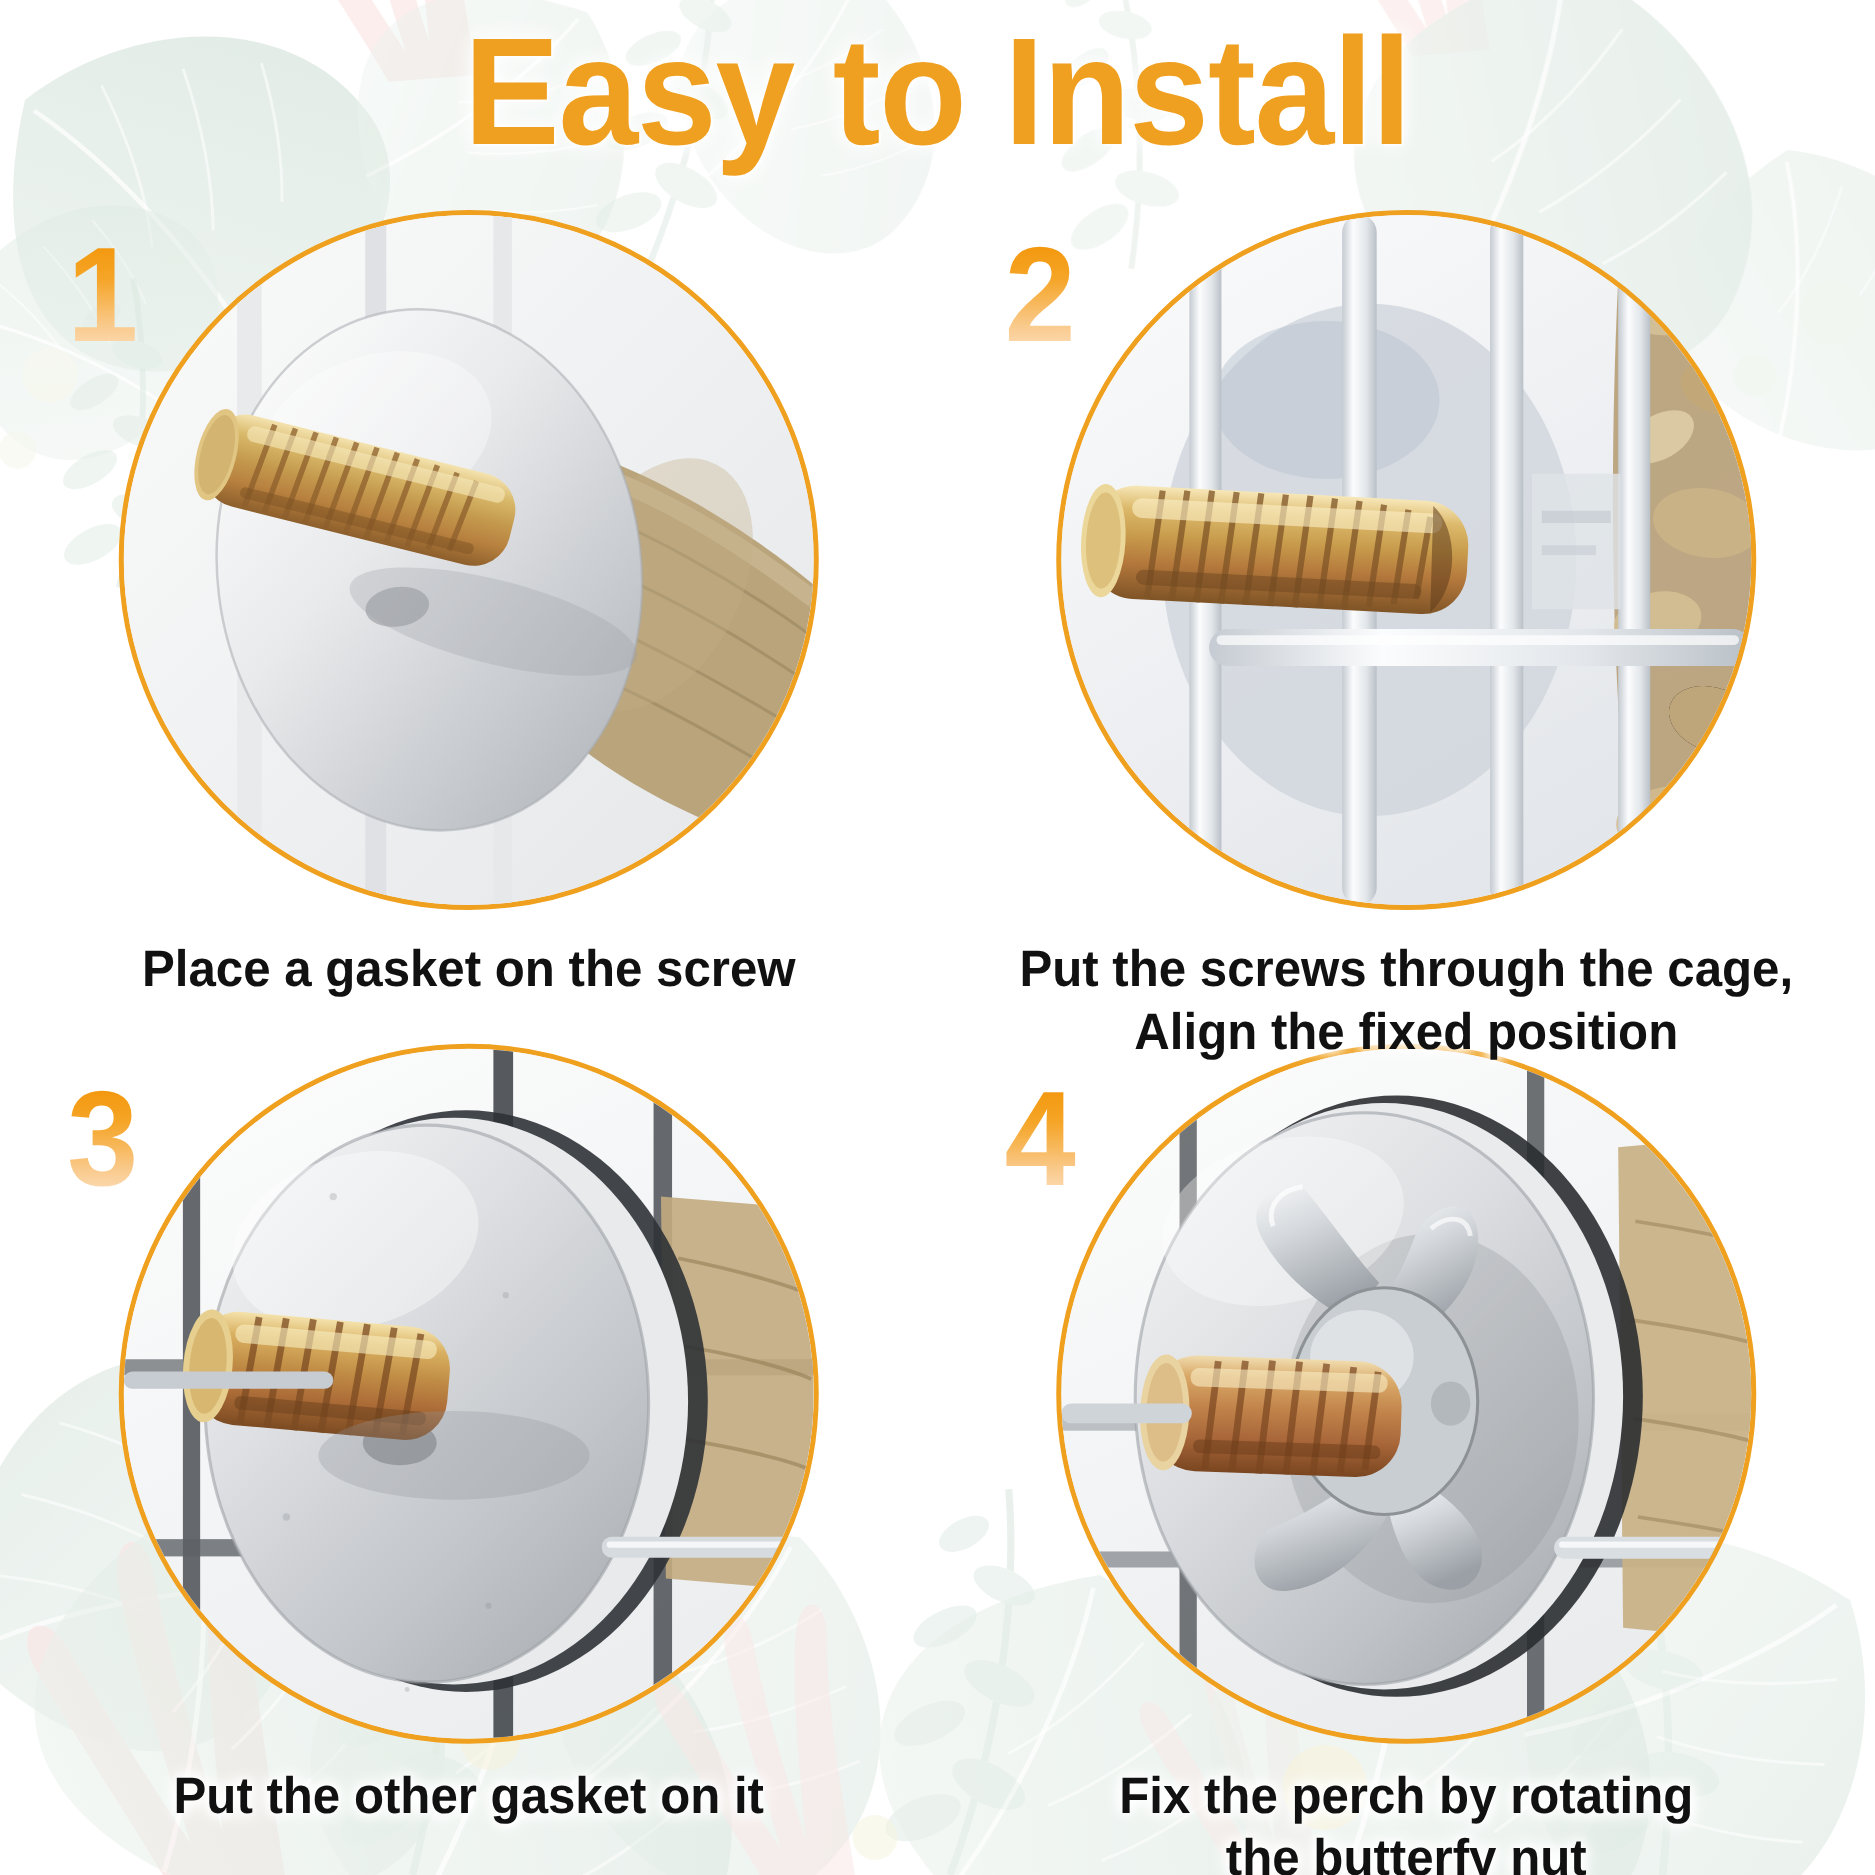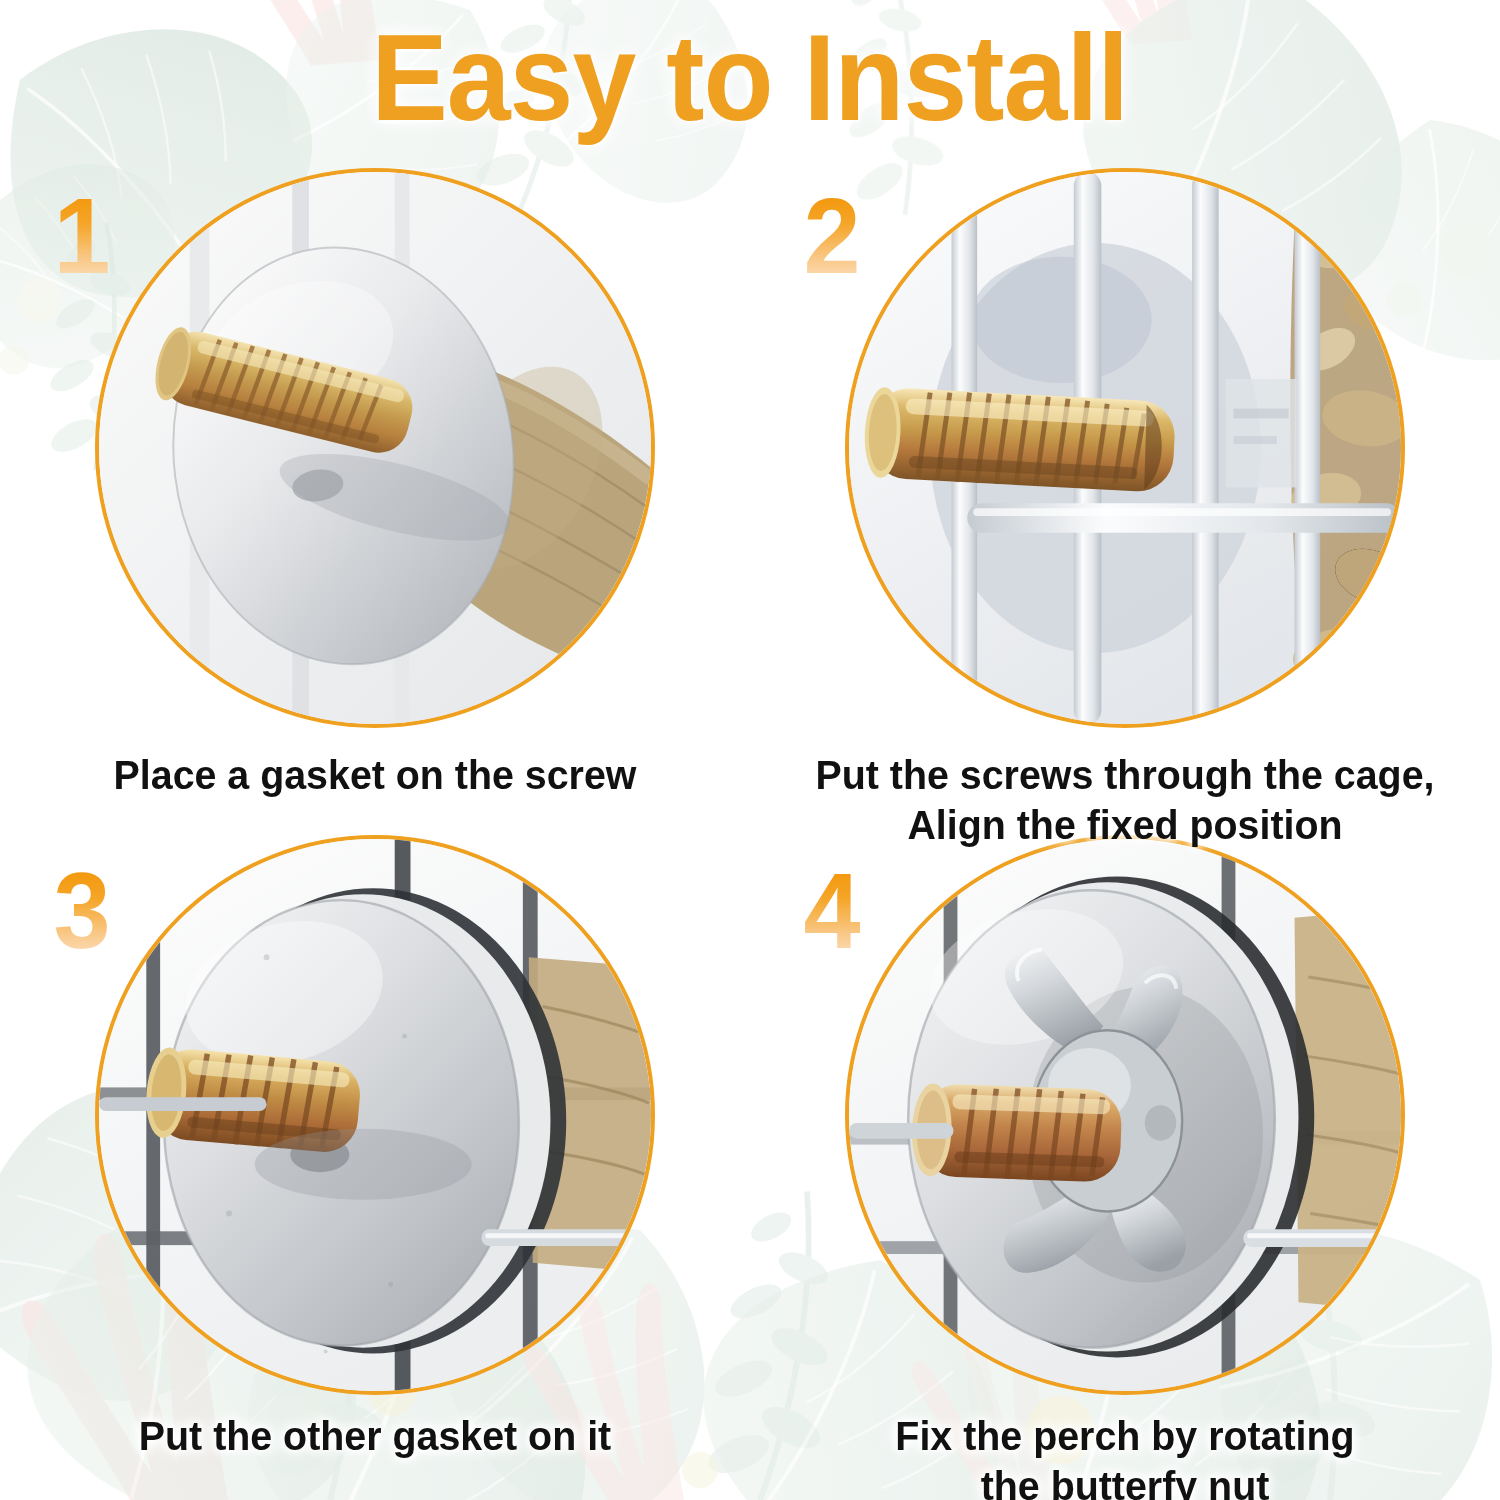--- a/index.html
+++ b/index.html
@@ -9,21 +9,21 @@
     background:#ffffff;
     font-family:"Liberation Sans", sans-serif;
   }
 
   
   #leaf-bg { position:absolute; inset:0; width:1500px; height:1500px; z-index:0; pointer-events:none; }
 
   
   .title-wrap {
     position:absolute; top:8px; left:0; width:1500px; height:130px;
-    display:flex; align-items:flex-start; justify-content:center; z-index:5;
+    display:flex; align-items:center; justify-content:center; z-index:5;
   }
   .title {
     font-size:122px; font-weight:bold; color:#F0A020;
     letter-spacing:-1px;
     font-family:"Liberation Sans", sans-serif;
     transform:scaleX(0.94);
     text-shadow:0 0 12px rgba(255,255,255,.95), 0 0 22px rgba(255,255,255,.85),
                 2px 2px 0 rgba(255,255,255,.6);
     white-space:nowrap;
   }

